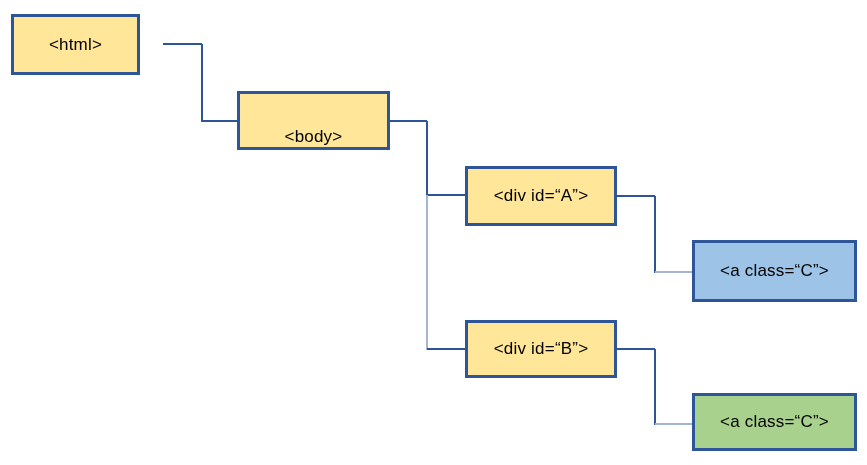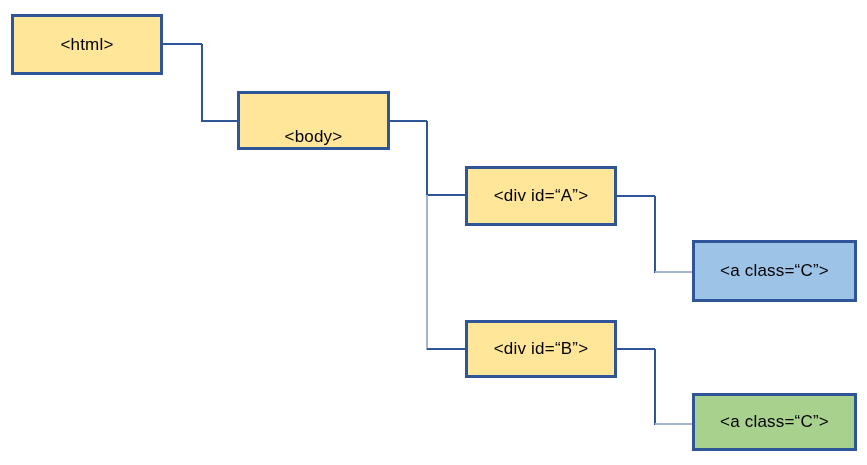--- a/index.html
+++ b/index.html
@@ -42,21 +42,21 @@
     <div class="seg" style="left: 426.2px; top: 121px; width: 1.6px; height: 74.8px; background: rgb(46, 85, 151);"></div>
     <div class="seg" style="left: 427px; top: 194.2px; width: 38px; height: 1.6px; background: rgb(46, 85, 151);"></div>
     <div class="seg" style="left: 426.2px; top: 195px; width: 1.6px; height: 154.8px; background: rgb(166, 181, 207);"></div>
     <div class="seg" style="left: 427px; top: 348.2px; width: 38px; height: 1.6px; background: rgb(46, 85, 151);"></div>
     <div class="seg" style="left: 617px; top: 195.2px; width: 38px; height: 1.6px; background: rgb(46, 85, 151);"></div>
     <div class="seg" style="left: 654.2px; top: 196px; width: 1.6px; height: 76.8px; background: rgb(46, 85, 151);"></div>
     <div class="seg" style="left: 655px; top: 271.2px; width: 37px; height: 1.6px; background: rgb(166, 181, 207);"></div>
     <div class="seg" style="left: 617px; top: 348.2px; width: 38px; height: 1.6px; background: rgb(46, 85, 151);"></div>
     <div class="seg" style="left: 654.2px; top: 349px; width: 1.6px; height: 75.8px; background: rgb(46, 85, 151);"></div>
     <div class="seg" style="left: 655px; top: 423.2px; width: 37px; height: 1.6px; background: rgb(166, 181, 207);"></div>
-    <div class="node" style="left: 11px; top: 14px; width: 152px; height: 61px; background: rgb(255, 230, 153); border-color: rgb(46, 85, 151);">
+    <div class="node" style="left: 11px; top: 14px; width: 129px; height: 61px; background: rgb(255, 230, 153); border-color: rgb(46, 85, 151);">
       <span>&lt;html&gt;</span>
     </div>
     <div class="node" style="left: 237px; top: 91px; width: 153px; height: 59px; background: rgb(255, 230, 153); border-color: rgb(46, 85, 151); align-items: flex-end;">
       <span>&lt;body&gt;</span>
     </div>
     <div class="node" style="left: 465px; top: 166px; width: 152px; height: 60px; background: rgb(255, 230, 153); border-color: rgb(46, 85, 151);">
       <span>&lt;div id=“A”&gt;</span>
     </div>
     <div class="node" style="left: 465px; top: 320px; width: 152px; height: 58px; background: rgb(255, 230, 153); border-color: rgb(46, 85, 151);">
       <span>&lt;div id=“B”&gt;</span>

